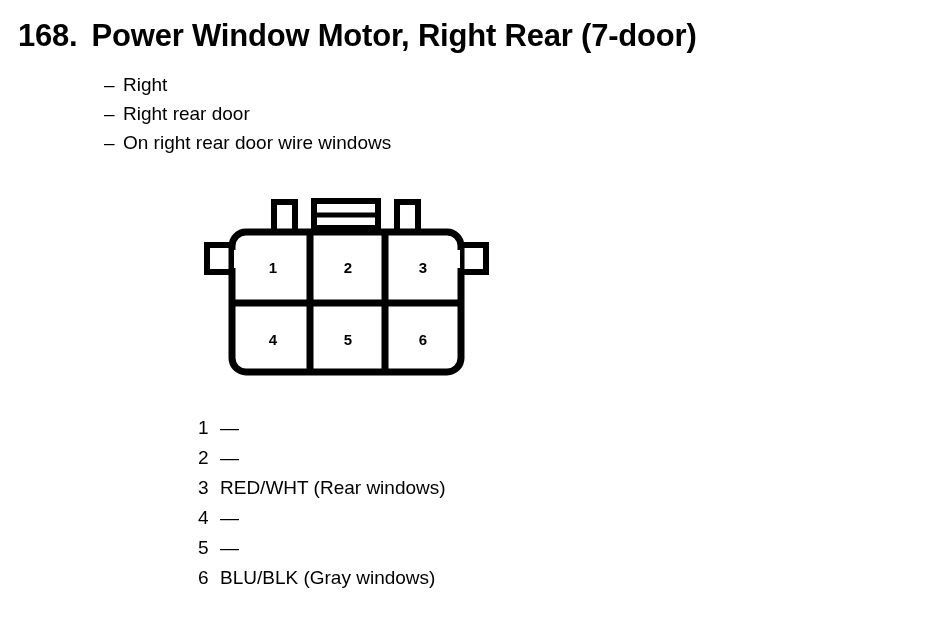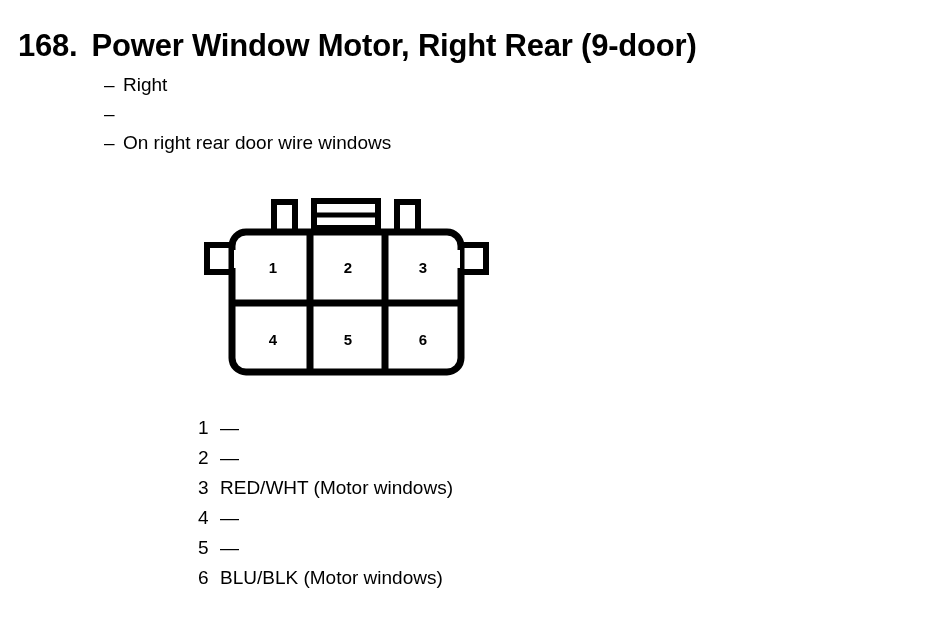--- a/index.html
+++ b/index.html
@@ -23,21 +23,20 @@
     left: 18px;
     top: 18px;
     display: flex;
     align-items: baseline;
     white-space: nowrap;
   }
   .title-number {
     font-size: 31px;
     font-weight: bold;
     letter-spacing: -0.2px;
-    margin-top: 10px;
   }
   .title-text {
     font-size: 31px;
     font-weight: bold;
     margin-left: 14px;
     letter-spacing: -0.2px;
   }
 
   
   .attr-list {
@@ -97,30 +96,31 @@
     width: 22px;
     flex: 0 0 22px;
   }
   .pin-desc { }
 </style>
 </head>
 <body>
 
 <div class="title-row">
   <span class="title-number">168.</span>
-  <span class="title-text">Power Window Motor, Right Rear (9-door)</span>
+  <span class="title-text">Power Window Motor, Right Rear (7-door)</span>
 </div>
 
 <div class="attr-list">
   <div class="attr-item">
     <span class="attr-dash">–</span>
     <span class="attr-label">Right</span>
   </div>
   <div class="attr-item">
     <span class="attr-dash">–</span>
+    <span class="attr-label">Right rear door</span>
   </div>
   <div class="attr-item">
     <span class="attr-dash">–</span>
     <span class="attr-label">On right rear door wire windows</span>
   </div>
 </div>
 
 <div class="connector-wrap">
   <svg class="connector-svg" viewBox="0 0 300 182" xmlns="http://www.w3.org/2000/svg">
 
@@ -155,27 +155,27 @@
   <div class="pin-row">
     <span class="pin-index">1</span>
     <span class="pin-desc">—</span>
   </div>
   <div class="pin-row">
     <span class="pin-index">2</span>
     <span class="pin-desc">—</span>
   </div>
   <div class="pin-row">
     <span class="pin-index">3</span>
-    <span class="pin-desc">RED/WHT (Motor windows)</span>
+    <span class="pin-desc">RED/WHT (Rear windows)</span>
   </div>
   <div class="pin-row">
     <span class="pin-index">4</span>
     <span class="pin-desc">—</span>
   </div>
   <div class="pin-row">
     <span class="pin-index">5</span>
     <span class="pin-desc">—</span>
   </div>
   <div class="pin-row">
     <span class="pin-index">6</span>
-    <span class="pin-desc">BLU/BLK (Motor windows)</span>
+    <span class="pin-desc">BLU/BLK (Gray windows)</span>
   </div>
 </div>
 
 </body></html>

